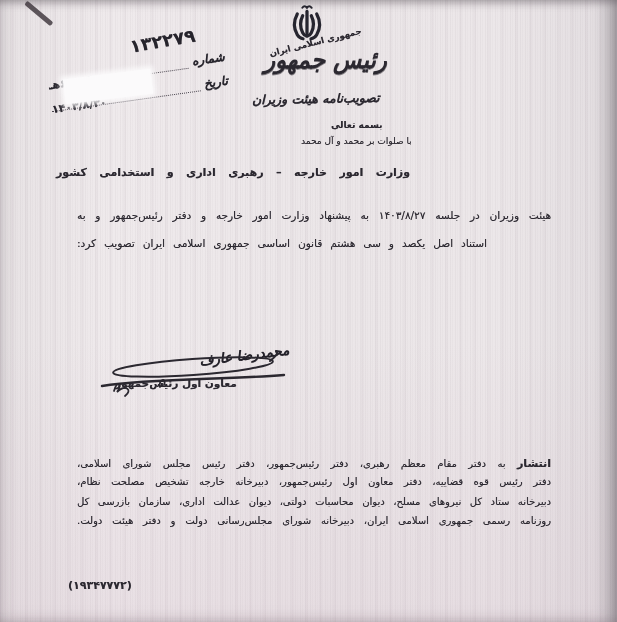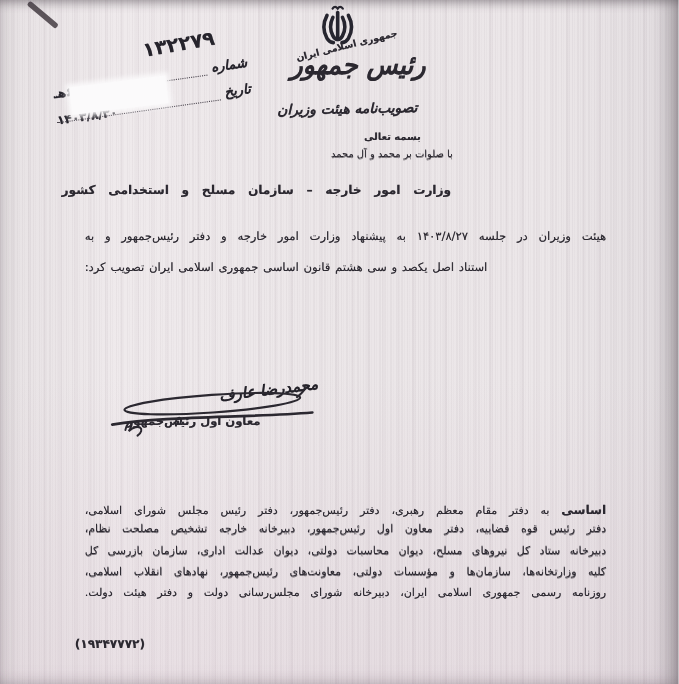--- a/index.html
+++ b/index.html
@@ -44,21 +44,21 @@
     white-space:nowrap;transform:scaleY(1.06);}
   .doctype-script{position:absolute;left:252px;top:91px;font-size:12.5px;font-weight:bold;font-style:italic;
     white-space:nowrap;transform:rotate(-1deg);}
   .basmala{position:absolute;left:331px;top:120px;font-size:9px;font-weight:bold;white-space:nowrap;}
   .salawat{position:absolute;left:301px;top:136px;font-size:9px;white-space:nowrap;}
   
   .addressee{position:absolute;left:56px;top:166px;width:354px;font-size:11px;font-weight:bold;
     text-align:justify;text-align-last:justify;}
   .para1{position:absolute;right:66px;top:209px;width:474px;font-size:10.5px;}
   .para1 .bline{height:28px;text-align:justify;text-align-last:justify;}
-  .para1 .bline.l2{margin-right:108px;}
+  .para1 .bline.l2{margin-right:64px;}
   .para2{position:absolute;right:66px;top:272px;width:474px;font-size:10.5px;text-align:right;}
   
   .sig-name{position:absolute;left:199px;top:347px;font-size:13.5px;font-weight:bold;font-style:italic;
     transform:rotate(-7deg);letter-spacing:-.3px;white-space:nowrap;color:#232129;}
   .sig-svg{position:absolute;left:98px;top:350px;width:190px;height:50px;}
   .sig-title{position:absolute;left:115px;top:377px;font-size:10.5px;font-weight:bold;white-space:nowrap;}
   
   .distribution{position:absolute;right:66px;top:457px;width:474px;font-size:10px;}
   .dist-line{height:19.3px;text-align:justify;text-align-last:justify;overflow:visible;}
   .dist-label{font-weight:bold;font-size:11px;}
@@ -100,21 +100,21 @@
       </g>
     </svg>
   </div>
   <div class="country-script txt">جمهوری اسلامی ایران</div>
   <div class="office-script txt">رئیس جمهور</div>
   <div class="doctype-script txt">تصویب‌نامه هیئت وزیران</div>
 
   <div class="basmala txt">بسمه تعالی</div>
   <div class="salawat txt">با صلوات بر محمد و آل محمد</div>
 
-  <div class="addressee txt">وزارت امور خارجه – سازمان مسلح و استخدامی کشور</div>
+  <div class="addressee txt">وزارت امور خارجه – رهبری اداری و استخدامی کشور</div>
 
   <div class="para1">
     <div class="bline txt">هیئت وزیران در جلسه ۱۴۰۳/۸/۲۷ به پیشنهاد وزارت امور خارجه و دفتر رئیس‌جمهور و به</div>
     <div class="bline l2 txt">استناد اصل یکصد و سی هشتم قانون اساسی جمهوری اسلامی ایران تصویب کرد:</div>
   </div>
 
   <div class="sig-name txt">محمدرضا عارف</div>
   <div class="sig-svg">
     <svg viewBox="0 0 190 50" width="190" height="50">
       <g fill="none" stroke="#2b2830" stroke-width="2" stroke-linecap="round">
@@ -122,21 +122,20 @@
         <path d="M172 11 c 6 -5 9 -8 6 -11"></path>
         <path d="M4 36 C 55 28 125 30 186 25" stroke-width="2.4"></path>
         <path d="M16 41 c 3 -12 9 -7 3 1 c 9 -8 16 -2 8 4" stroke-width="1.8"></path>
         <path d="M62 37 c -2 -8 7 -10 4 -2" stroke-width="1.8"></path>
       </g>
     </svg>
   </div>
   <div class="sig-title txt">معاون اول رئیس‌جمهور</div>
 
   <div class="distribution">
-    <div class="dist-line"><span class="dist-label txt">اساسی</span> <span class="txt">به دفتر مقام معظم رهبری، دفتر رئیس‌جمهور، دفتر رئیس مجلس شورای اسلامی،</span></div>
+    <div class="dist-line"><span class="dist-label txt">انتشار</span> <span class="txt">به دفتر مقام معظم رهبری، دفتر رئیس‌جمهور، دفتر رئیس مجلس شورای اسلامی،</span></div>
     <div class="dist-line txt">دفتر رئیس قوه قضاییه، دفتر معاون اول رئیس‌جمهور، دبیرخانه خارجه تشخیص مصلحت نظام،</div>
     <div class="dist-line txt">دبیرخانه ستاد کل نیروهای مسلح، دیوان محاسبات دولتی، دیوان عدالت اداری، سازمان بازرسی کل</div>
-    <div class="dist-line txt">کلیه وزارتخانه‌ها، سازمان‌ها و مؤسسات دولتی، معاونت‌های رئیس‌جمهور، نهادهای انقلاب اسلامی،</div>
     <div class="dist-line txt">روزنامه رسمی جمهوری اسلامی ایران، دبیرخانه شورای مجلس‌رسانی دولت و دفتر هیئت دولت.</div>
   </div>
   <div class="ref-number txt">(۱۹۳۴۷۷۷۲)</div>
 
 </div>
 
 </body></html>

